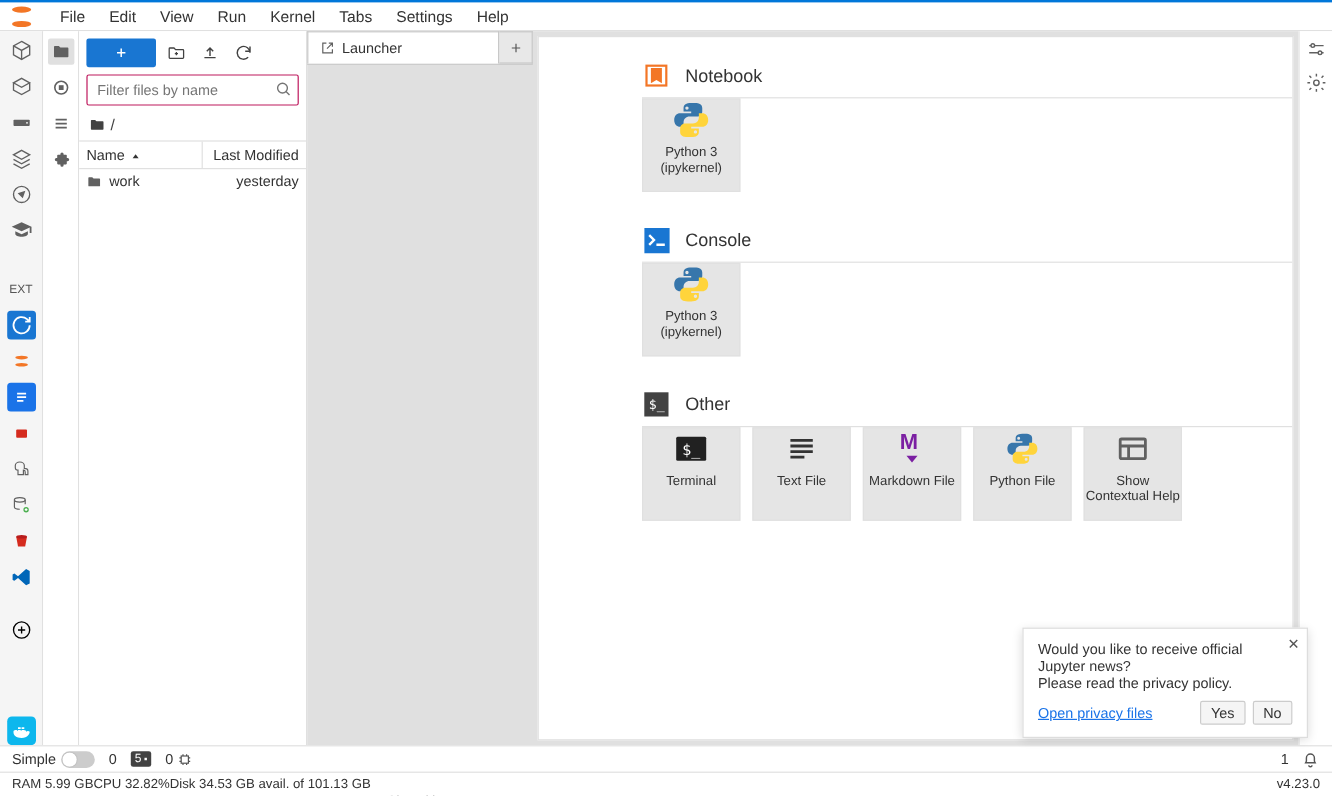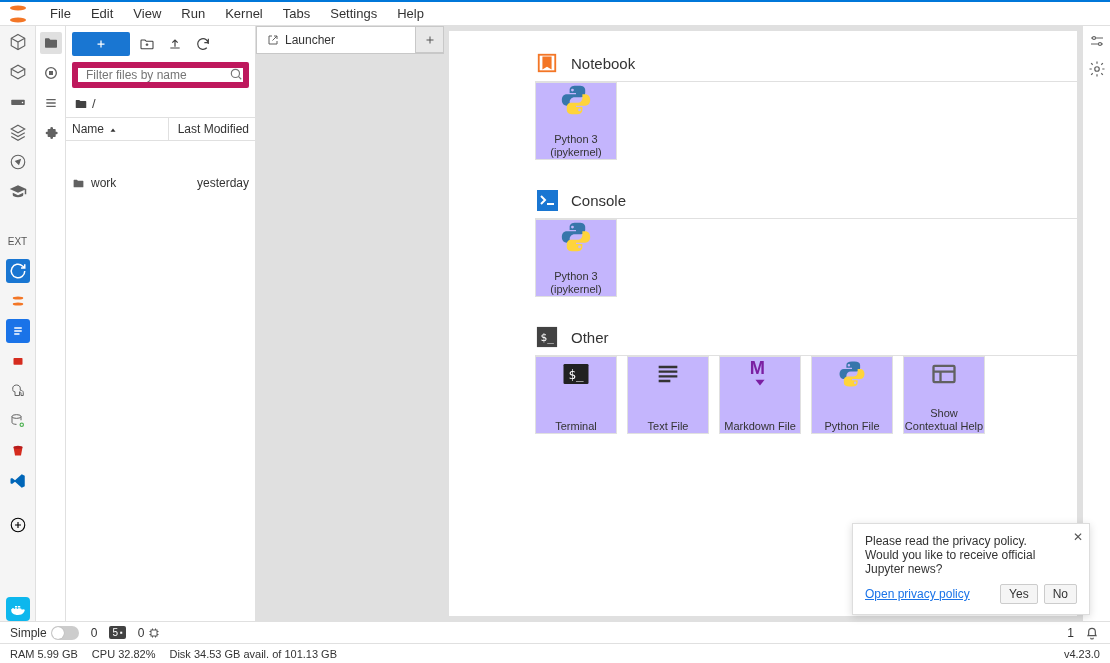--- a/index.html
+++ b/index.html
@@ -26,60 +26,60 @@
   .jpsidebar .jp-item { width: 22px; height: 22px; display:flex; align-items:center; justify-content:center; cursor:pointer; color:#616161; border-radius:2px; }
   .jpsidebar .jp-item.sel { background:#e0e0e0;}
   .jpsidebar .jp-item svg { width:16px; height:16px;}
 
   
   .filepanel { width: 190px; border-right: 1px solid #e0e0e0; display: flex; flex-direction: column; background:#fff; }
   .fp-toolbar { display:flex; align-items:center; gap:6px; padding:6px; }
   .fp-add { flex: 0 0 58px; height: 24px; background:#1976d2; color:#fff; border:none; border-radius:2px; display:flex; align-items:center; justify-content:center; cursor:pointer; }
   .fp-iconbtn { width:22px; height:22px; display:flex; align-items:center; justify-content:center; cursor:pointer; color:#424242;}
   .fp-search { margin: 0 6px 6px 6px; position:relative; }
-  .fp-search input { width: 100%; height: 26px; border:6px solid #be185d; border-radius:2px; padding: 0 36px 0 8px; font-size:12px; color:#737373;}
+  .fp-search input { width: 100%; height: 26px; border:1px solid #be185d; border-radius:2px; padding: 0 36px 0 8px; font-size:12px; color:#737373;}
   .fp-search .search-icon { position:absolute; right:6px; top:5px; color:#757575;}
   .fp-crumb { padding: 2px 8px 6px 8px; display:flex; align-items:center; gap:4px; color:#424242; font-size:13px;}
   .fp-header { display:flex; border-top:1px solid #e0e0e0; border-bottom:1px solid #e0e0e0; font-size:12px; background:#fff;}
   .fp-header .col-name { flex:1; padding:4px 6px; display:flex; align-items:flex-end; gap:4px; border-right:1px solid #e0e0e0;}
   .fp-header .col-mod { width:86px; padding:4px 6px; text-align:right;}
-  .fp-rows { flex:1; overflow:auto;margin-top:32px;}
+  .fp-rows { flex:1; overflow:auto;}
   .fp-row { display:flex; padding:3px 6px; font-size:12px; align-items:center;}
   .fp-row .r-name { flex:1; display:flex; align-items:center; gap:6px;}
   .fp-row .r-mod { width:86px; text-align:right; color:#333;}
 
   
   .mainarea { flex:1; display:flex; flex-direction:row; background:#e0e0e0; min-width:0;}
   .tabbar { height: 28px; background:#ddd; display:flex; align-items:stretch; border-bottom:1px solid #c8c8c8;}
   .tab { background:#fff; border:1px solid #c8c8c8; border-bottom:none; display:flex; align-items:center; padding:0 10px; gap:6px; font-size:12px; position:relative; min-width:160px;}
   .tab .tab-icon{ color:#616161;}
   .tab-add { width:28px; display:flex; align-items:center; justify-content:center; background:#e8e8e8; border:1px solid #c8c8c8; border-left:none; cursor:pointer; color:#555;}
   .launcher { flex:1; background:#fff; margin:4px; border:1px solid #e0e0e0; overflow:auto; padding: 20px 0 20px 86px;}
   .section { margin-bottom: 28px; max-width: 700px;}
   .section-head { display:flex; align-items:center; gap:12px; padding-bottom:6px; border-bottom:1px solid #e0e0e0; }
   .section-head .sh-icon { width:24px; height:24px; display:flex; align-items:center; justify-content:center;}
   .section-head .sh-title { font-size:15px; color:#333;}
   .cards { display:flex; gap:10px; flex-wrap:wrap;}
-  .card { width:82px; height:78px; border:1px solid #e0e0e0; display:flex; flex-direction:column; align-items:center; justify-content:space-between; gap:4px; cursor:pointer; background:#c4b5fd;}
+  .card { width:82px; height:78px; border:1px solid #e0e0e0; display:flex; flex-direction:column; align-items:center; justify-content:flex-start; gap:4px; cursor:pointer; background:#e5e5e5;}
   .card-label { font-size:11px; text-align:center; line-height:1.2; color:#333;}
   .card-icon { width:34px; height:34px; display:flex; align-items:center; justify-content:center;}
 
   
   .rightbar { width:28px; border-left:1px solid #e0e0e0; background:#fff; display:flex; flex-direction:column; align-items:center; padding-top:6px; gap:10px;}
   .rightbar .rb-item { width:18px; height:18px; color:#616161; cursor:pointer;}
 
   
   .statusbar1 { height:22px; border-top:1px solid #e0e0e0; display:flex; align-items:center; padding:0 10px; font-size:12px; gap:12px; background:#fff;}
   .statusbar1 .right { margin-left:auto; display:flex; align-items:center; gap:10px;}
   .toggle { width:28px; height:14px; background:#ccc; border-radius:7px; position:relative; display:inline-block;}
   .toggle::after{ content:""; position:absolute; left:1px; top:1px; width:12px; height:12px; background:#fff; border-radius:50%; box-shadow:0 0 1px rgba(0,0,0,.3);}
   .pill{ display:inline-flex; align-items:center; gap:4px;}
   .darkbox{ background:#424242; color:#fff; font-size:10px; padding:1px 3px; border-radius:2px; display:inline-flex; align-items:center; gap:2px;}
 
-  .statusbar2 { height:20px; border-top:1px solid #e0e0e0; display:flex; align-items:center; padding:0 10px; font-size:11px; color:#333; gap:14px; background:#fff;}
+  .statusbar2 { height:20px; border-top:1px solid #e0e0e0; display:flex; align-items:center; padding:0 10px; font-size:11px; color:#333; background:#fff;}
   .statusbar2 .right { margin-left:auto; display:flex; align-items:center; gap:10px;}
 
   
   .toast { position:absolute; right:20px; bottom:48px; width:238px; background:#fff; border:1px solid #ddd; box-shadow:0 2px 8px rgba(0,0,0,.15); padding:10px 12px; font-size:12px;}
   .toast .t-close { position:absolute; right:6px; top:6px; cursor:pointer; color:#555;}
   .toast .t-actions { display:flex; justify-content:flex-end; gap:6px; margin-top:8px; align-items:center;}
   .toast .t-link { color:#1a73e8; text-decoration:underline; cursor:pointer; margin-right:auto;}
   .toast .t-btn { border:1px solid #ccc; background:#f5f5f5; padding:2px 8px; border-radius:2px; cursor:pointer;}
 
   svg { display:block; }
@@ -481,22 +481,22 @@
         </svg>
         <span>Signed in</span>
       </span>
     <div class="right">
       <span>v4.23.0</span>
     </div>
   </div>
 
   <div class="toast">
     <div class="t-close">✕</div>
+    <div>Would you like to receive official Jupyter news?</div>
     <div>Please read the privacy policy.</div>
-    <div>Would you like to receive official Jupyter news?</div>
     <div class="t-actions">
-      <span class="t-link">Open privacy policy</span>
+      <span class="t-link">Open privacy files</span>
       <span class="t-btn">Yes</span>
       <span class="t-btn">No</span>
     </div>
   </div>
 
 </div>
 
 </body></html>

